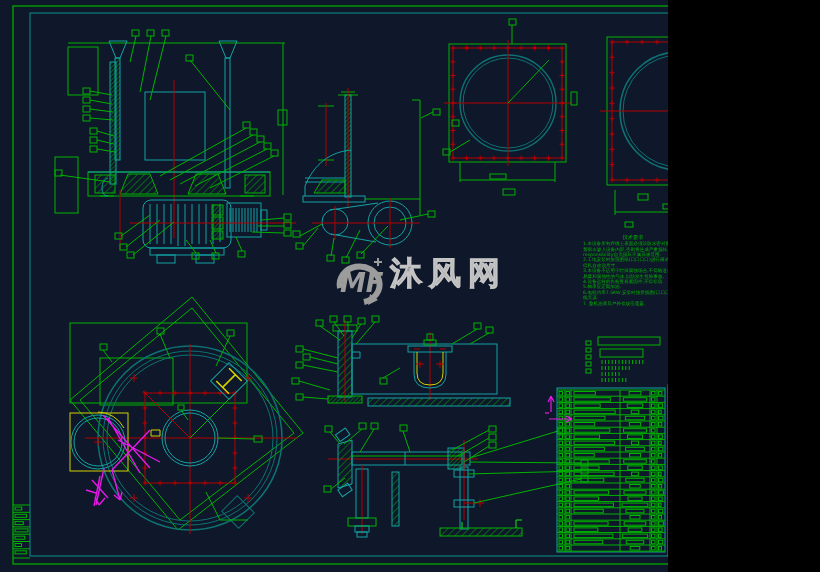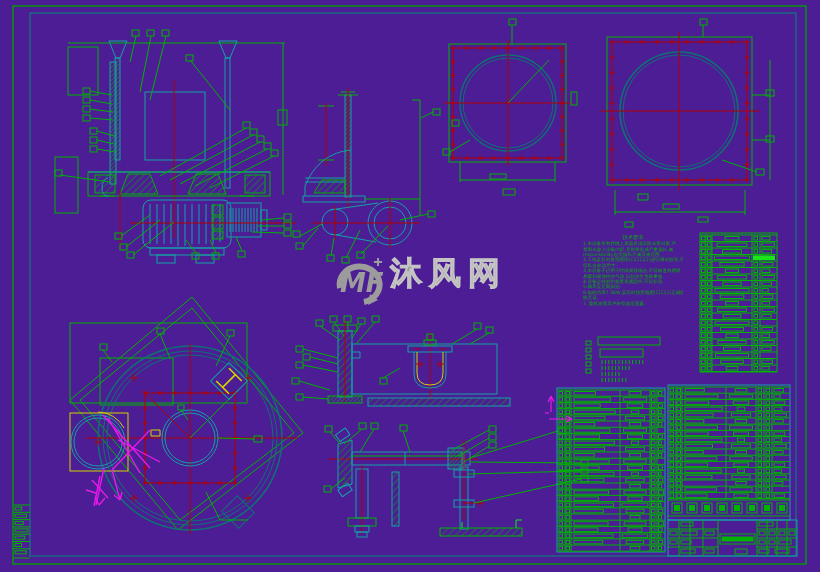--- a/index.html
+++ b/index.html
@@ -1,16 +1,16 @@
 <!DOCTYPE html>
 <html><head>
 <meta charset="utf-8">
 <style>
   html,body{margin:0;padding:0;background:#000;}
-  .stage{position:relative;width:820px;height:572px;background:#4c1d95;overflow:hidden;
+  .stage{position:relative;width:668px;height:572px;background:#0f172a;overflow:hidden;
          font-family:"DejaVu Sans",sans-serif;}
   .stage svg{position:absolute;left:0;top:0;}
   
   .technotes{position:absolute;left:583px;top:234px;width:100px;color:var(--green);
              font-size:4.6px;line-height:1.18;letter-spacing:0;}
   .tn-title{text-align:center;font-size:5.2px;margin-bottom:1px;color:var(--green);}
   .tn-line{white-space:nowrap;overflow:hidden;}
   
   .watermark{position:absolute;left:328px;top:250px;width:190px;height:64px;color:var(--wmgray);}
   .wm-name{position:absolute;left:62px;top:2px;font-size:32px;font-weight:bold;

